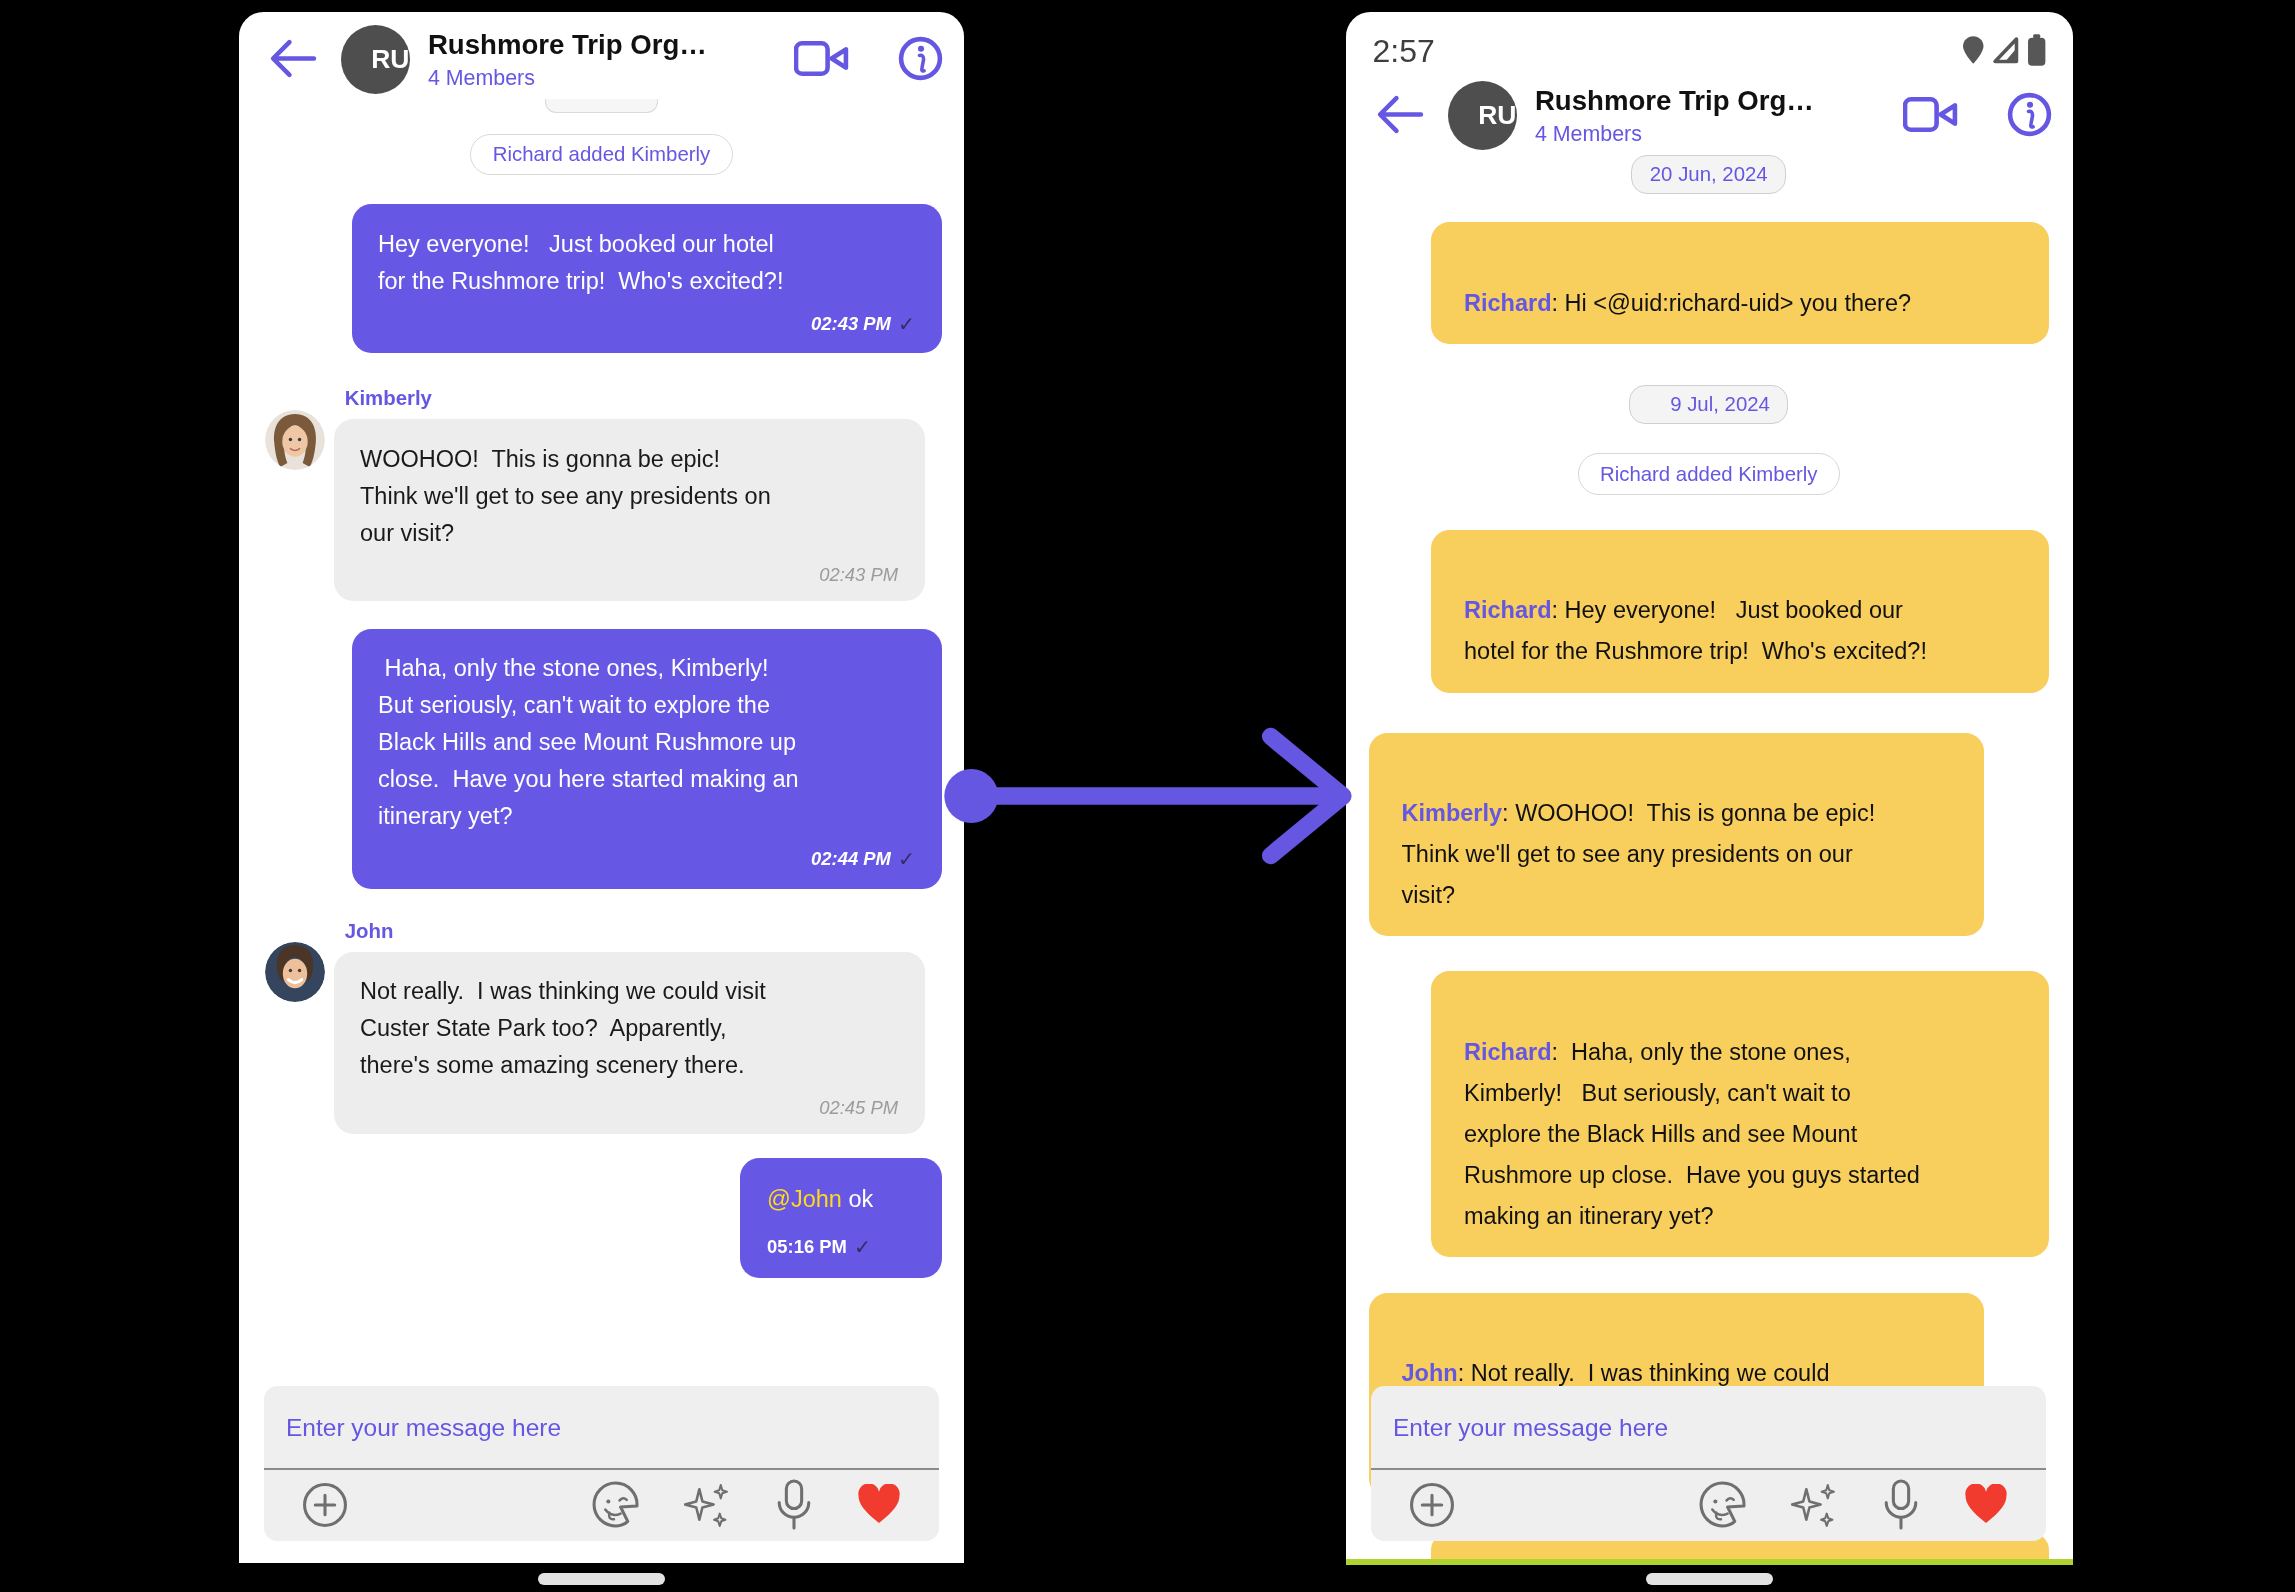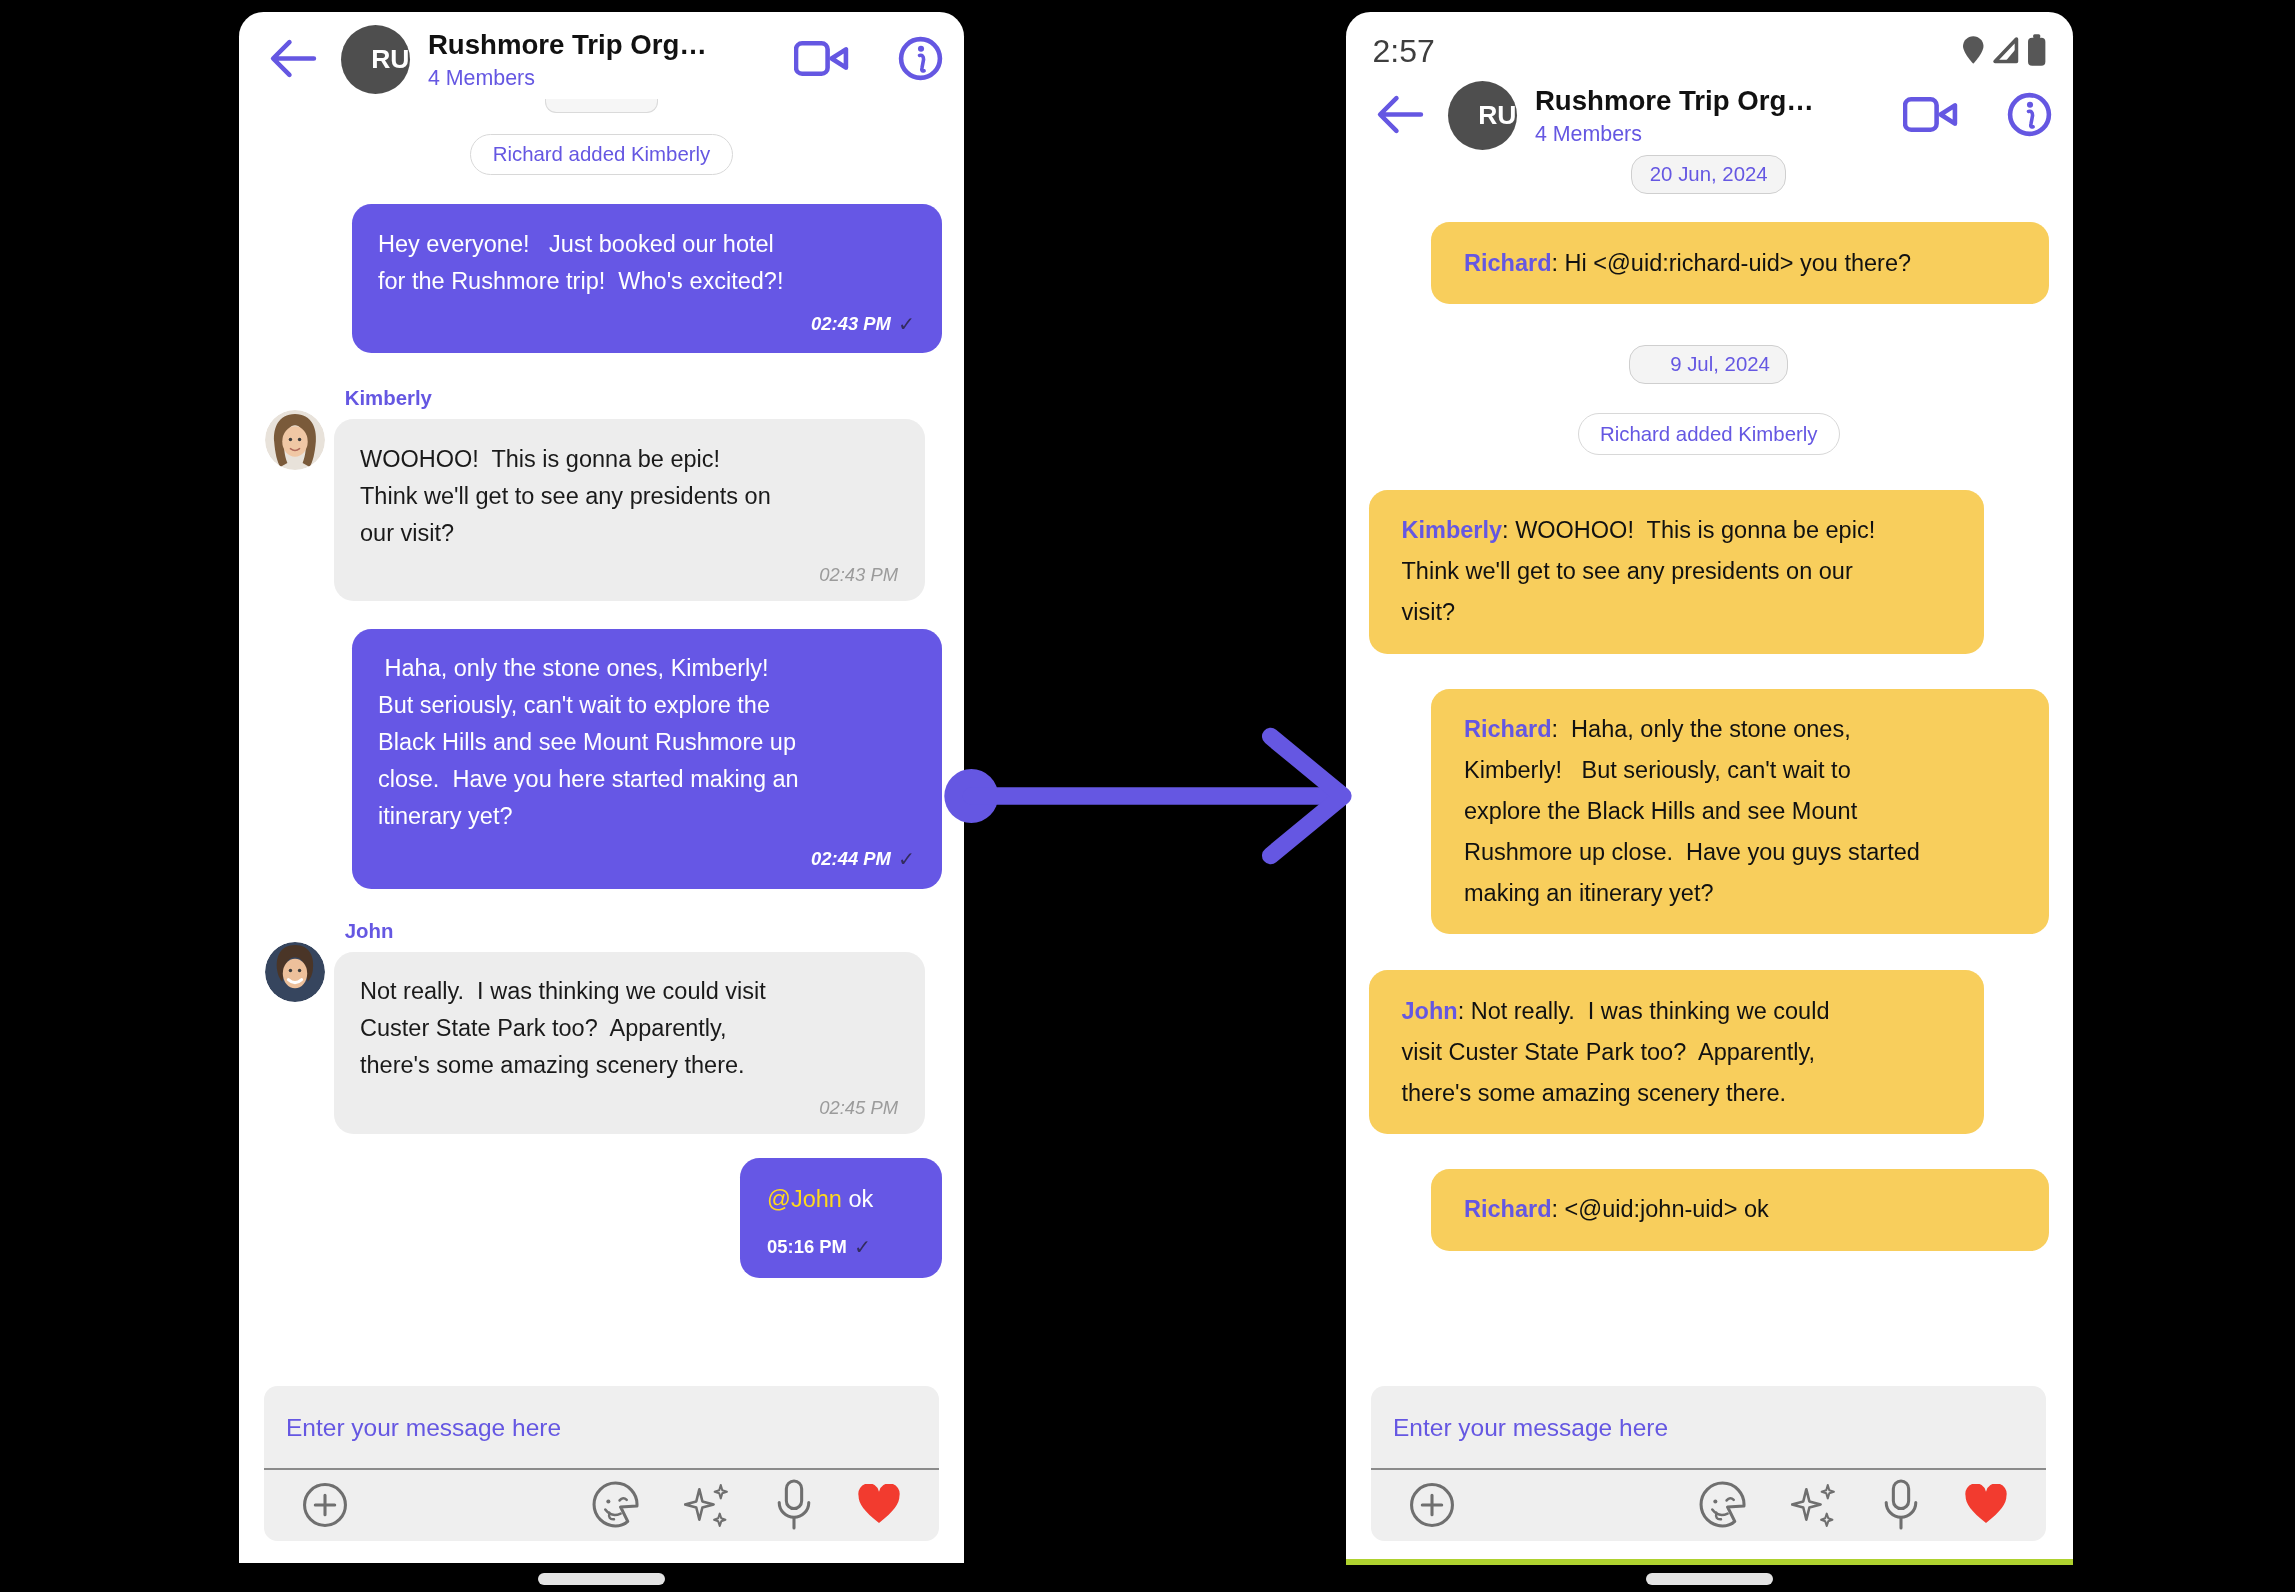--- a/index.html
+++ b/index.html
@@ -64,21 +64,21 @@
   .avatar-photo{position:absolute;left:-69px;top:22.5px;width:60px;height:60px;border-radius:50%;overflow:hidden;}
   .bubble-in{background:#ededed;color:#1a1a1a;width:591px;padding:21.4px 26.5px 15.3px 26.5px;}
 
   .bubble-out-small{align-self:flex-end;background:#6657e5;color:#fff;width:202px;padding:22.5px 27.6px 18.4px 27.6px;}
   .mention{color:#ffd91c;}
   .small-stamp-row{display:flex;justify-content:flex-start;align-items:center;gap:7.1px;margin-top:17.4px;}
 
   .bubble-yellow{background:#f8ce5c;color:#111;padding:20.4px 33px;border-radius:18.4px;}
   .by-own{align-self:flex-end;width:618px;}
   .by-other{align-self:flex-start;width:615px;}
-  .y-text{font-size:23.5px;line-height:41px;white-space:pre-wrap;}
+  .y-text{font-size:23.5px;line-height:41px;white-space:pre-wrap;margin-top:40px;}
   .y-sender{font-weight:700;color:#6557e2;}
 
   
   .composer{
     position:absolute;left:24.5px;width:675px;top:1374px;height:155px;background:#efefef;
     border-radius:13.3px;box-sizing:border-box;overflow:hidden;
   }
   .composer-input{padding:27.6px 22.5px 0 22.5px;font-size:24.5px;color:#6557e2;}
   .composer-divider{position:absolute;left:0;right:0;top:82px;height:2px;background:#8b8b8b;}
   .composer-icons{position:absolute;left:0;right:0;top:84px;bottom:0;display:flex;align-items:center;padding:0 38px;gap:44px;}
@@ -280,20 +280,24 @@
     <div class="date-chip" style="margin-bottom:28px;">20 Jun, 2024</div>
 
     <div class="bubble bubble-yellow by-own" style="margin-bottom:41px;">
       <div class="y-text"><span class="y-sender">Richard</span><span>: Hi &lt;@uid:richard-uid&gt; you there?</span></div>
     </div>
 
     <div class="date-chip" style="margin-bottom:29px;padding-left:40px;">9 Jul, 2024</div>
 
     <div class="chip" style="margin-bottom:35px;">Richard added Kimberly</div>
 
+    <div class="bubble bubble-yellow by-own" style="margin-bottom:40px;">
+      <div class="y-text"><span class="y-sender">Richard</span><span>: Hey everyone!   Just booked our
+hotel for the Rushmore trip!  Who's excited?!</span></div>
+    </div>
 
     <div class="bubble bubble-yellow by-other" style="margin-bottom:35px;">
       <div class="y-text"><span class="y-sender">Kimberly</span><span>: WOOHOO!  This is gonna be epic!
 Think we'll get to see any presidents on our
 visit?</span></div>
     </div>
 
     <div class="bubble bubble-yellow by-own" style="margin-bottom:36px;">
       <div class="y-text"><span class="y-sender">Richard</span><span>:  Haha, only the stone ones,
 Kimberly!   But seriously, can't wait to

